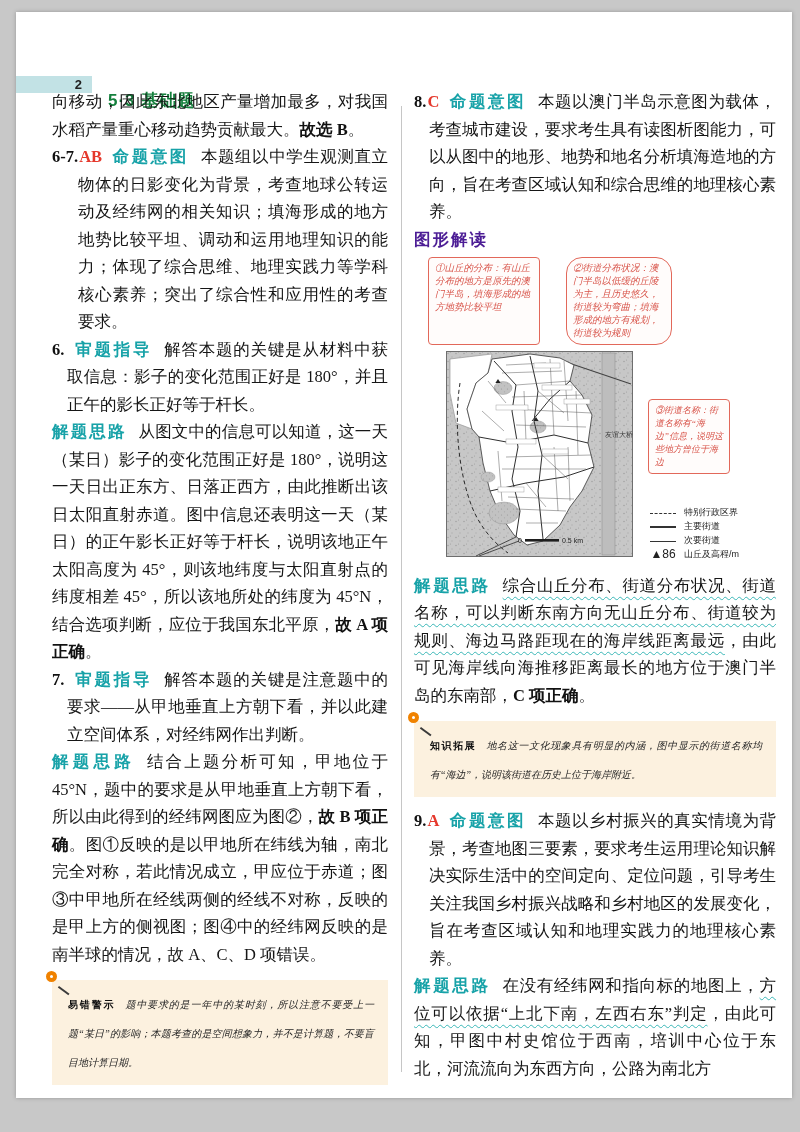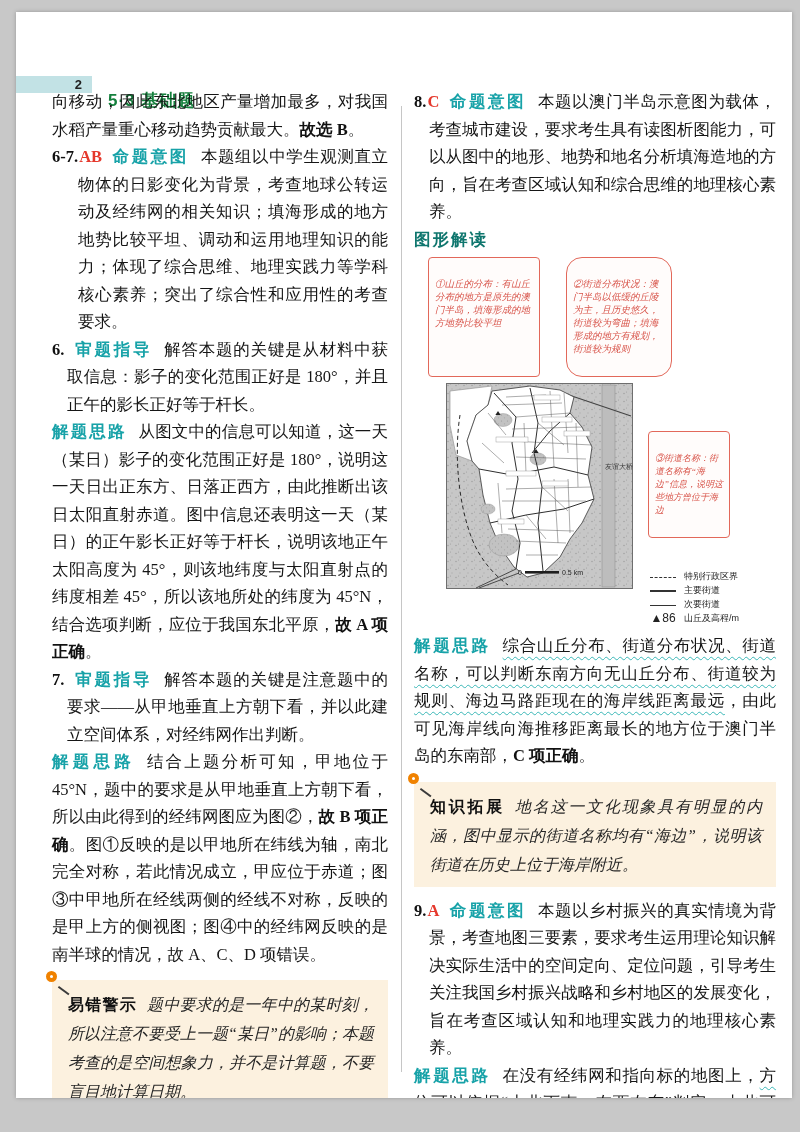--- a/index.html
+++ b/index.html
@@ -22,29 +22,29 @@
   .hang  { padding-left:15px; text-indent:-15px; }
   .hang2 { padding-left:26px; text-indent:-26px; }
   .qnum { font-weight:bold; color:#111; }
   .ansl { font-weight:bold; color:#e5382c; margin-left:1px; }
   .kw { font-family:"Liberation Sans",sans-serif; font-weight:bold; color:#17a2a8; letter-spacing:2px; margin:0 12px 0 10px; white-space:nowrap; }
   .kw.lead { margin-left:0; }
   b.em { font-weight:bold; color:#111; }
   .wavy { text-decoration:underline; text-decoration-style:wavy; text-decoration-color:#3ab7b7; text-decoration-thickness:1px; text-underline-offset:5px; }
 
   
-  .notebox { position:relative; background:#fcf1df; padding:10px 14px 8px 16px; margin-top:12px; font-size:16px; line-height:29px; font-style:italic; color:#262626; text-align:justify; }
+  .notebox { position:relative; background:#fcf1df; padding:10px 14px 8px 16px; margin-top:12px; font-size:10px; line-height:29px; font-style:italic; color:#262626; text-align:justify; }
   .notebox .kw2 { font-style:normal; font-family:"Liberation Sans",sans-serif; font-weight:bold; color:#111; margin-right:10px; letter-spacing:1px; }
   .ring { position:absolute; left:-6px; top:-9px; width:11px; height:11px; border:4px solid #f08200; border-radius:50%; background:#fff; }
   .ring::after { content:""; position:absolute; left:9px; top:11px; width:13px; height:2px; background:#3a3a3a; transform:rotate(36deg); transform-origin:0 0; }
 
   
-  .figlabel { font-family:"Liberation Sans",sans-serif; font-weight:bold; color:#0f766e; letter-spacing:2px; }
+  .figlabel { font-family:"Liberation Sans",sans-serif; font-weight:bold; color:#4c1d95; letter-spacing:2px; }
   .fig { margin:4px 0 6px 0; }
-  .rednote { border:1px solid #e2685a; border-radius:4px; background:#fffcfb; color:#d8544a; font-style:italic; font-size:9.5px; line-height:13px; padding:20px 6px; text-align:left; text-indent:0; }
+  .rednote { border:1px solid #e2685a; border-radius:4px; background:#fffcfb; color:#d8544a; font-style:italic; font-size:9.5px; line-height:13px; padding:4px 6px; text-align:left; text-indent:0; }
   .fig-notes { display:flex; gap:26px; margin-left:14px; margin-top:2px; }
   .fig-notes .n1 { width:112px; }
   .fig-notes .n2 { width:106px;border-radius:16px; }
   .fig-main { display:flex; margin-top:6px;gap:7px; }
   .mapwrap { margin-left:32px; }
   .fig-side { width:128px; margin-left:8px; display:flex; flex-direction:column; }
   .n3 { width:82px; margin-top:48px; font-size:9px; }
   .legend { margin-top:32px; font-family:"Liberation Sans",sans-serif; font-size:9px; color:#222; font-style:normal; }
   .lrow { display:flex; align-items:center; height:14px; }
   .lsym { width:30px; margin-right:6px; display:flex; align-items:center; justify-content:center; font-size:12px; color:#222; }

